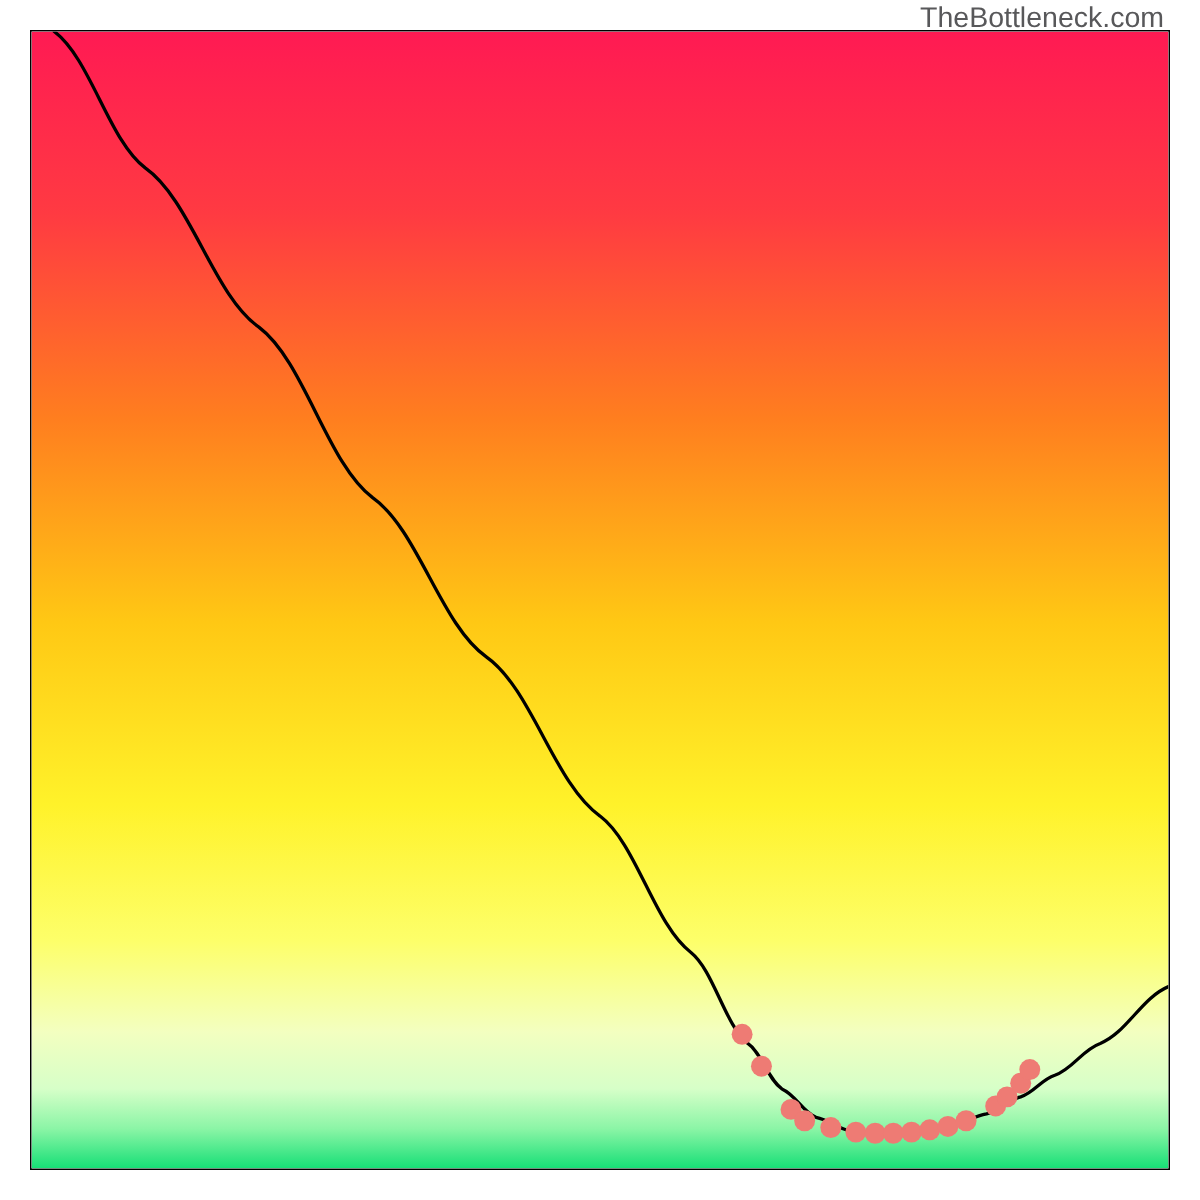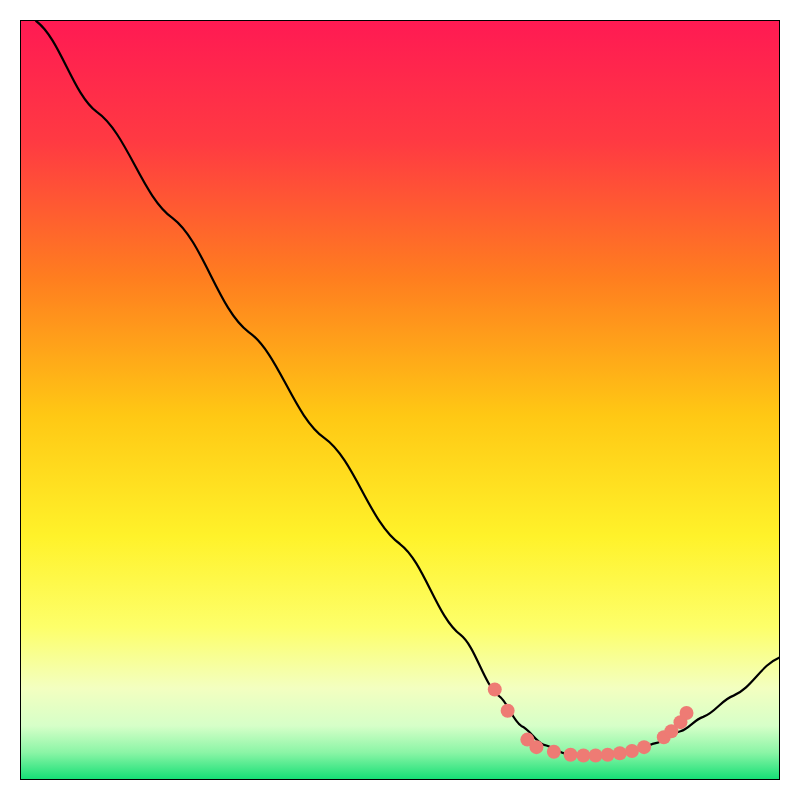--- a/index.html
+++ b/index.html
@@ -47,20 +47,21 @@
     left: 0;
     top: 0;
     width: 100%;
     height: 100%;
   }
 </style>
 </head>
 <body>
 
 <div class="chart-container">
+  <div class="watermark">TheBottleneck.com</div>
   <div class="plot-area">
     <svg class="bg" viewBox="0 0 760 760" preserveAspectRatio="none">
       <defs>
         <linearGradient id="grad" x1="0" y1="0" x2="0" y2="1">
           <stop offset="0%" stop-color="#ff1a53"></stop>
           <stop offset="16%" stop-color="#ff3a42"></stop>
           <stop offset="34%" stop-color="#ff7e1f"></stop>
           <stop offset="52%" stop-color="#ffc814"></stop>
           <stop offset="68%" stop-color="#fff22a"></stop>
           <stop offset="80%" stop-color="#fdff6a"></stop>

